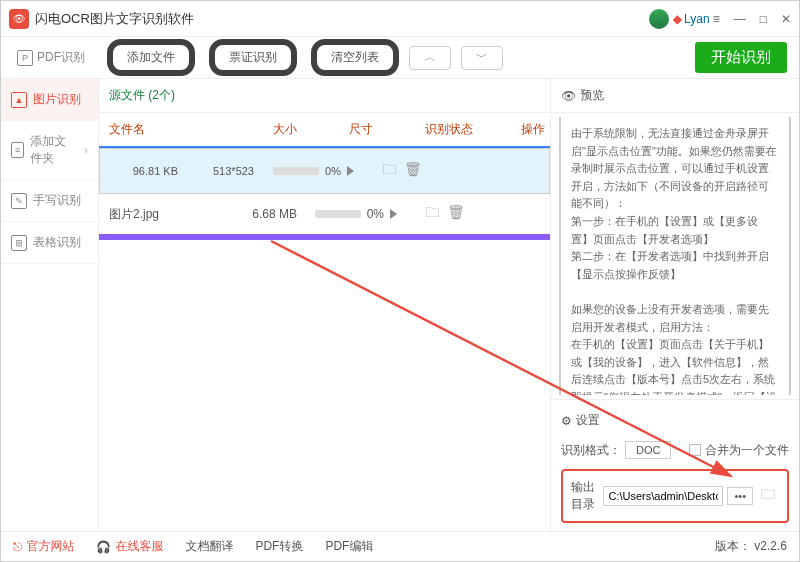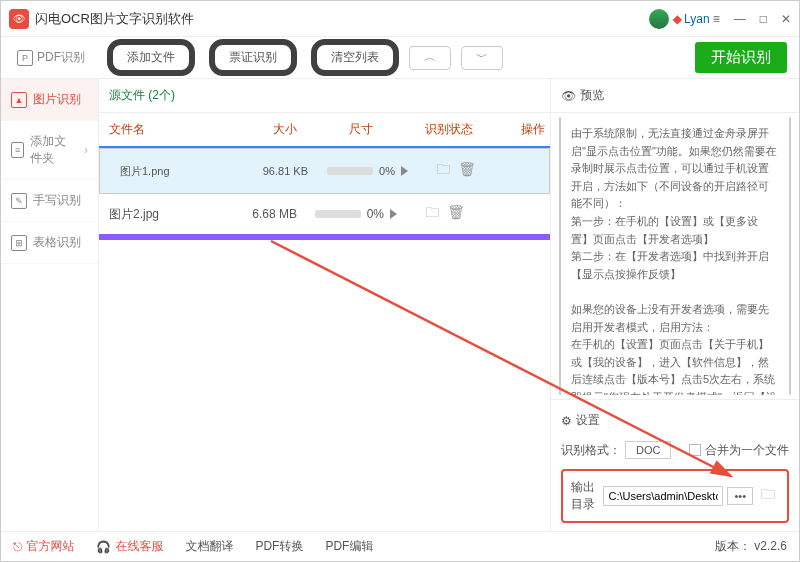--- a/index.html
+++ b/index.html
@@ -103,22 +103,22 @@
   <div class="center">
     <div class="srchead">源文件 (2个)</div>
     <div class="thead">
       <div class="c1">文件名</div>
       <div class="c2">大小</div>
       <div class="c3">尺寸</div>
       <div class="c4">识别状态</div>
       <div class="c5">操作</div>
     </div>
     <div class="trow sel">
-      <div class="c1">图片1.png</div>
       <div class="c2">96.81 KB</div>
+      <div class="c3">513*523</div>
       <div class="c4"><span class="prog">
             <span class="pbar"></span>
             <span>0%</span>
             <span class="play"></span>
           </span></div>
       <div class="c5"><span class="aicon">🗀</span><span class="aicon">🗑</span></div>
     </div>
     <div class="trow">
       <div class="c1">图片2.jpg</div>
       <div class="c2">6.68 MB</div>

